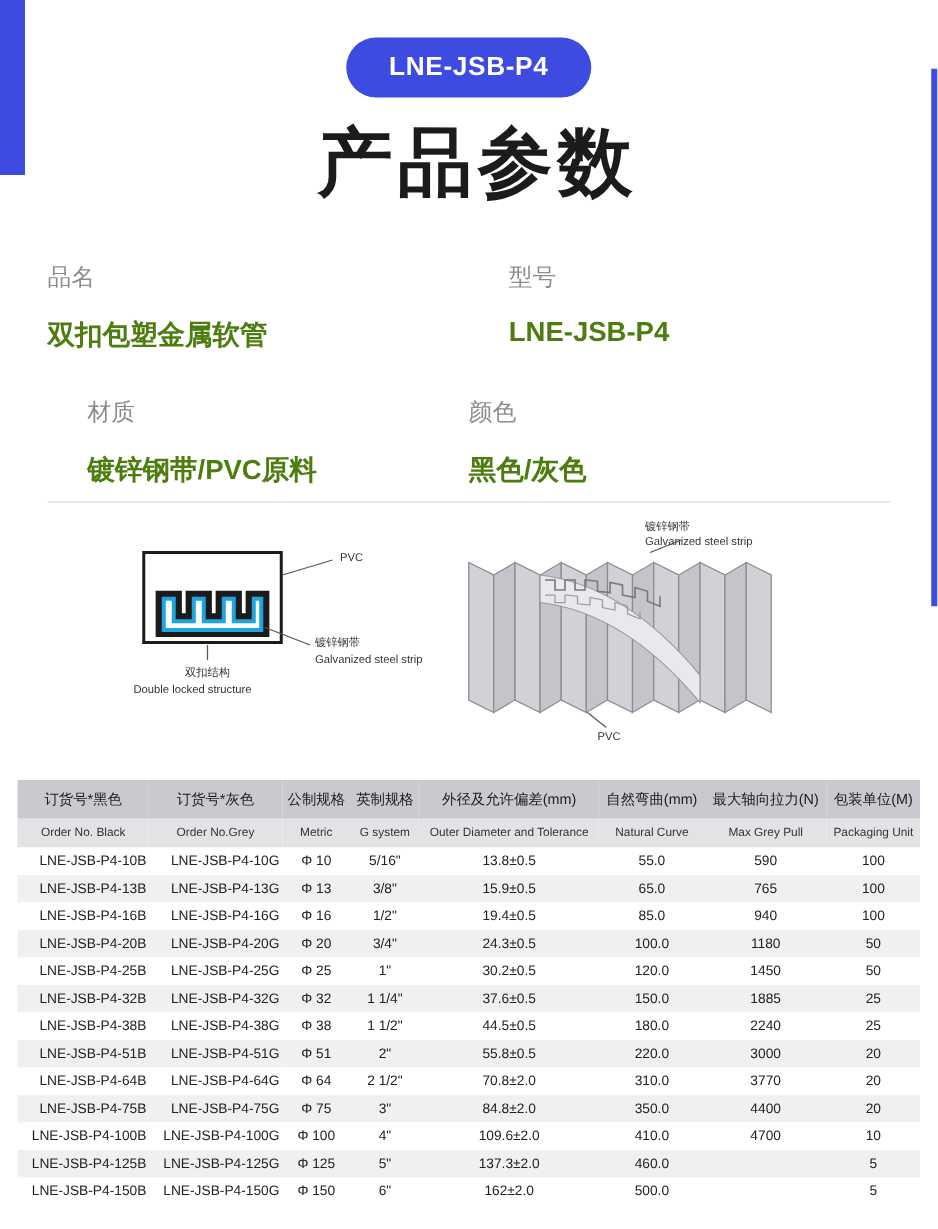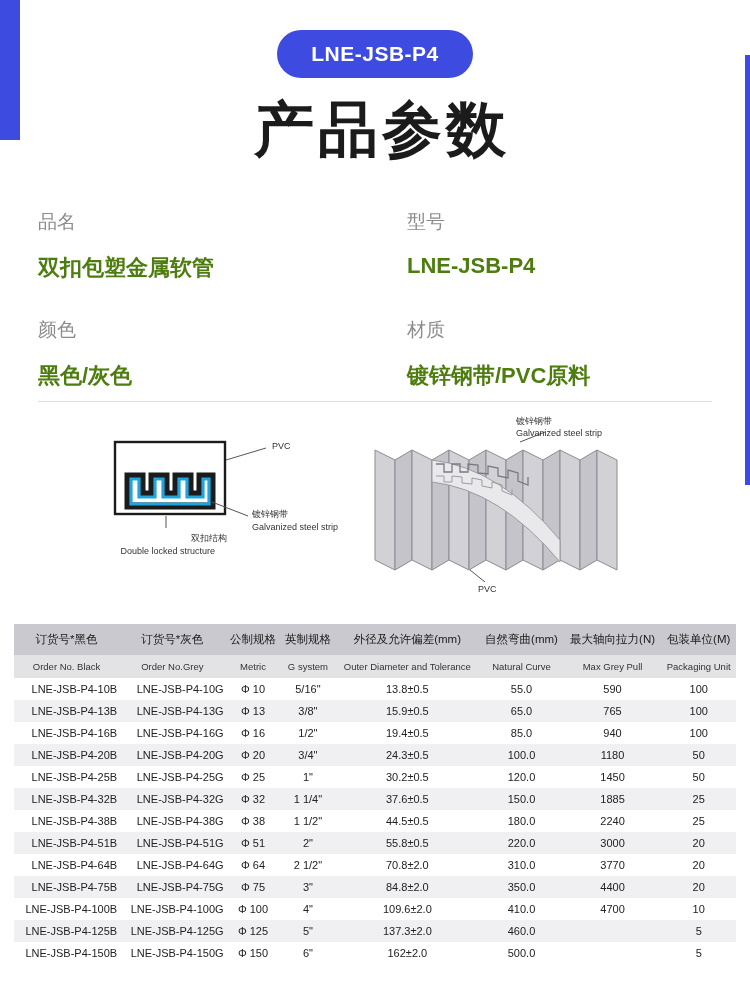--- a/index.html
+++ b/index.html
@@ -89,21 +89,21 @@
   .diagram {
     position: relative;
     height: 190px;
     margin: 18px 0 0 0;
   }
   .dg-label {
     position: absolute;
     font-size: 9px;
     color: #333;
     line-height: 1.35;
-    text-align: right;
+    text-align: center;
     white-space: nowrap;
   }
   .dg-label.left-align { text-align: left; }
 
   
   .table-wrap {
     margin: 14px 14px 0 14px;
   }
   table {
     width: 100%;
@@ -151,27 +151,27 @@
     <div class="spec-cell">
       <div class="spec-label">品名</div>
       <div class="spec-value">双扣包塑金属软管</div>
     </div>
     <div class="spec-cell right">
       <div class="spec-label">型号</div>
       <div class="spec-value">LNE-JSB-P4</div>
     </div>
   </div>
   <div class="spec-row">
+    <div class="spec-cell right">
+      <div class="spec-label">材质</div>
+      <div class="spec-value">镀锌钢带/PVC原料</div>
+    </div>
     <div class="spec-cell">
       <div class="spec-label">颜色</div>
       <div class="spec-value">黑色/灰色</div>
-    </div>
-    <div class="spec-cell right">
-      <div class="spec-label">材质</div>
-      <div class="spec-value">镀锌钢带/PVC原料</div>
     </div>
   </div>
 </div>
 
 <div class="diagram">
   <svg width="750" height="190" viewBox="0 0 750 190">
 
     <rect x="115" y="22" width="110" height="72" fill="#ffffff" stroke="#1b1b1b" stroke-width="2.4"></rect>
     <path d="M128 86 L128 56 L142 56 L142 74 L152 74 L152 56 L166 56 L166 74 L176 74 L176 56 L190 56 L190 74 L200 74 L200 56 L212 56 L212 86 Z" fill="none" stroke="#1b1b1b" stroke-width="7" stroke-linejoin="miter"></path>
     <path d="M131 84 L131 59 L139 59 L139 77 L155 77 L155 59 L163 59 L163 77 L179 77 L179 59 L187 59 L187 77 L203 77 L203 59 L209 59 L209 84 Z" fill="none" stroke="#1ea5e0" stroke-width="3.2" stroke-linejoin="miter"></path>

